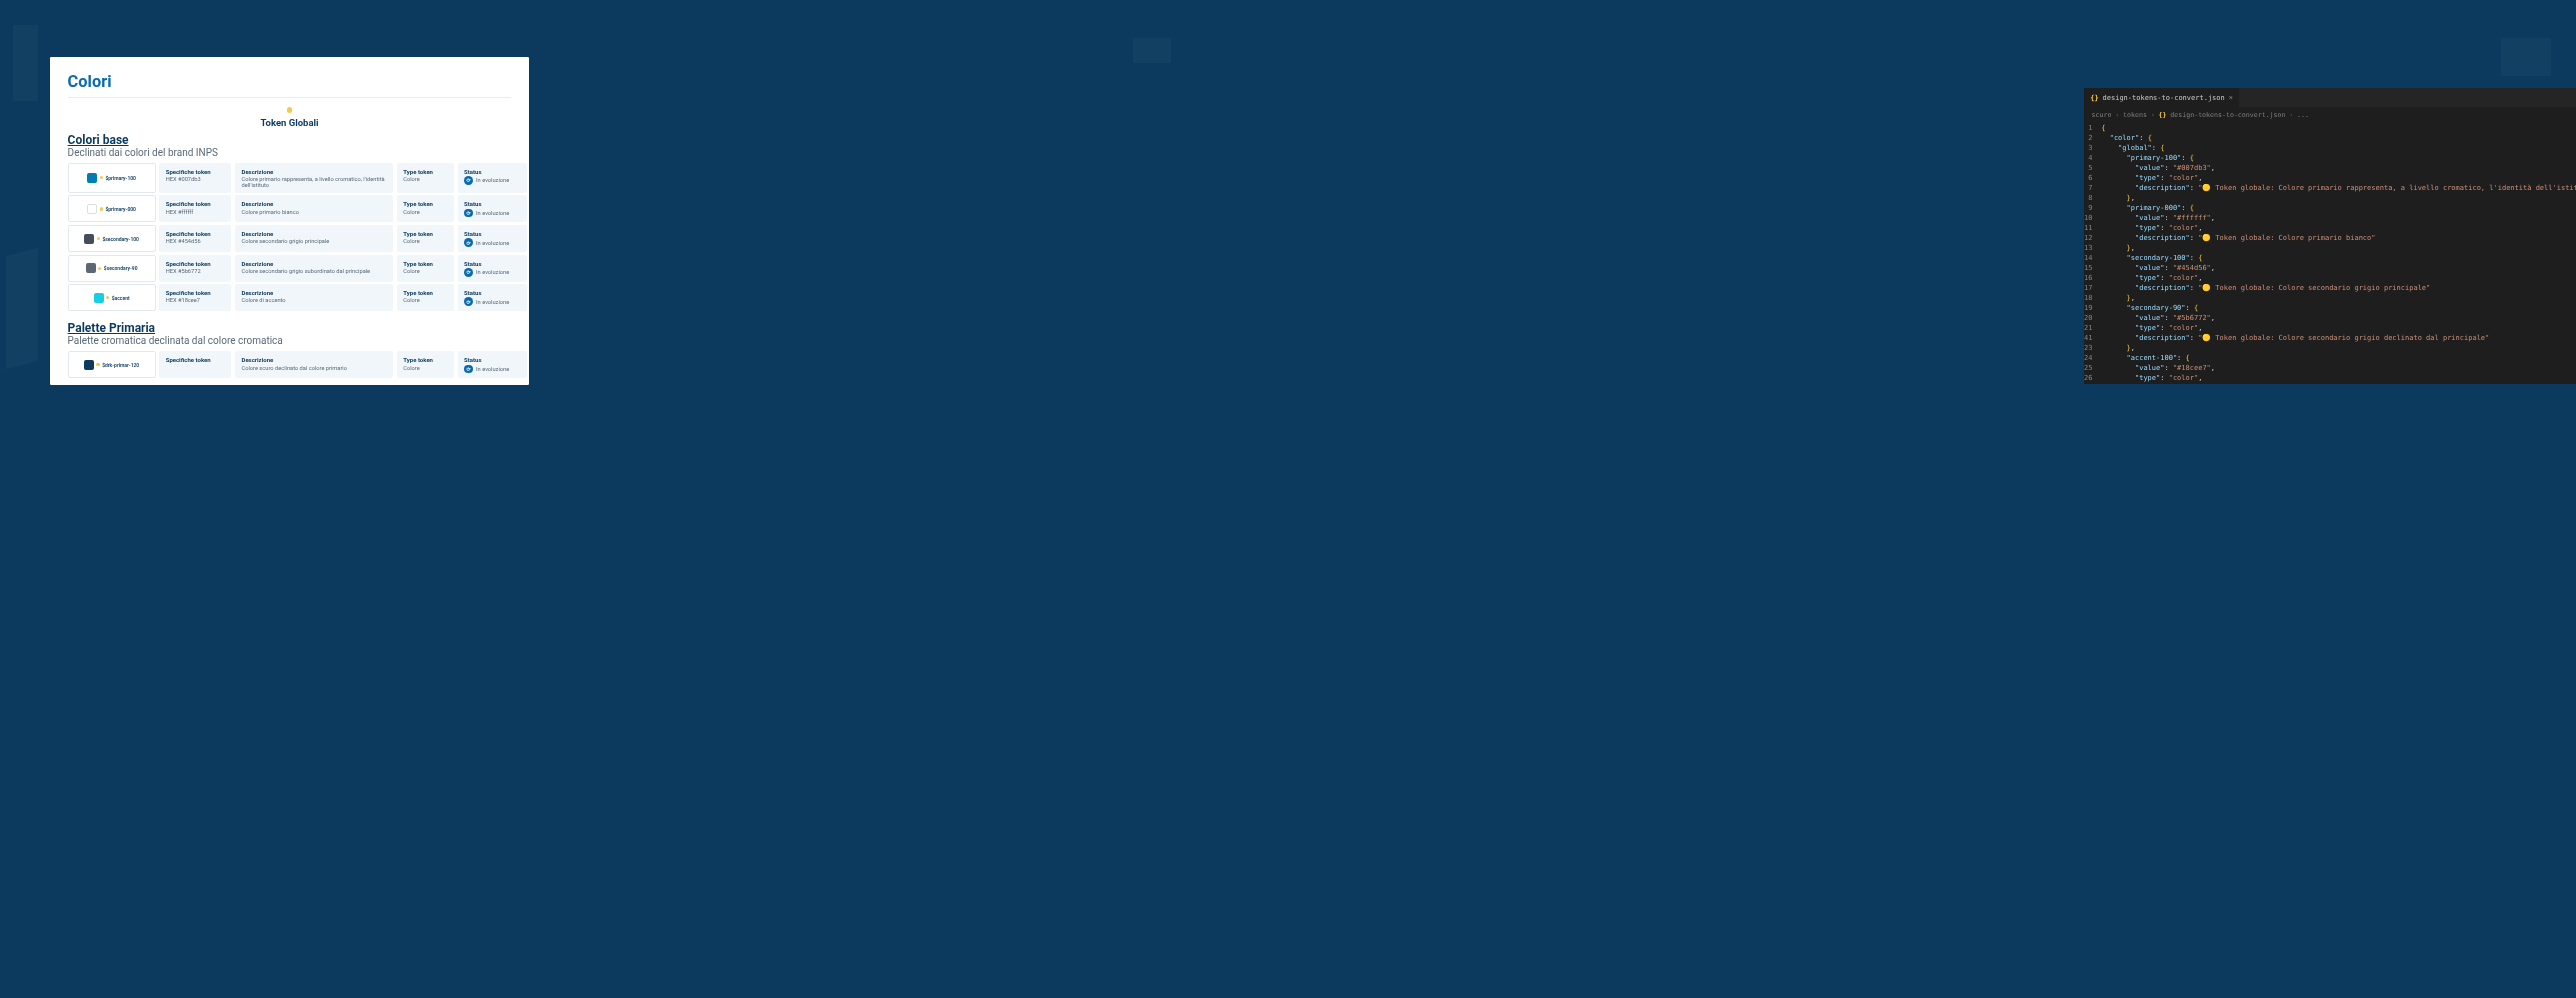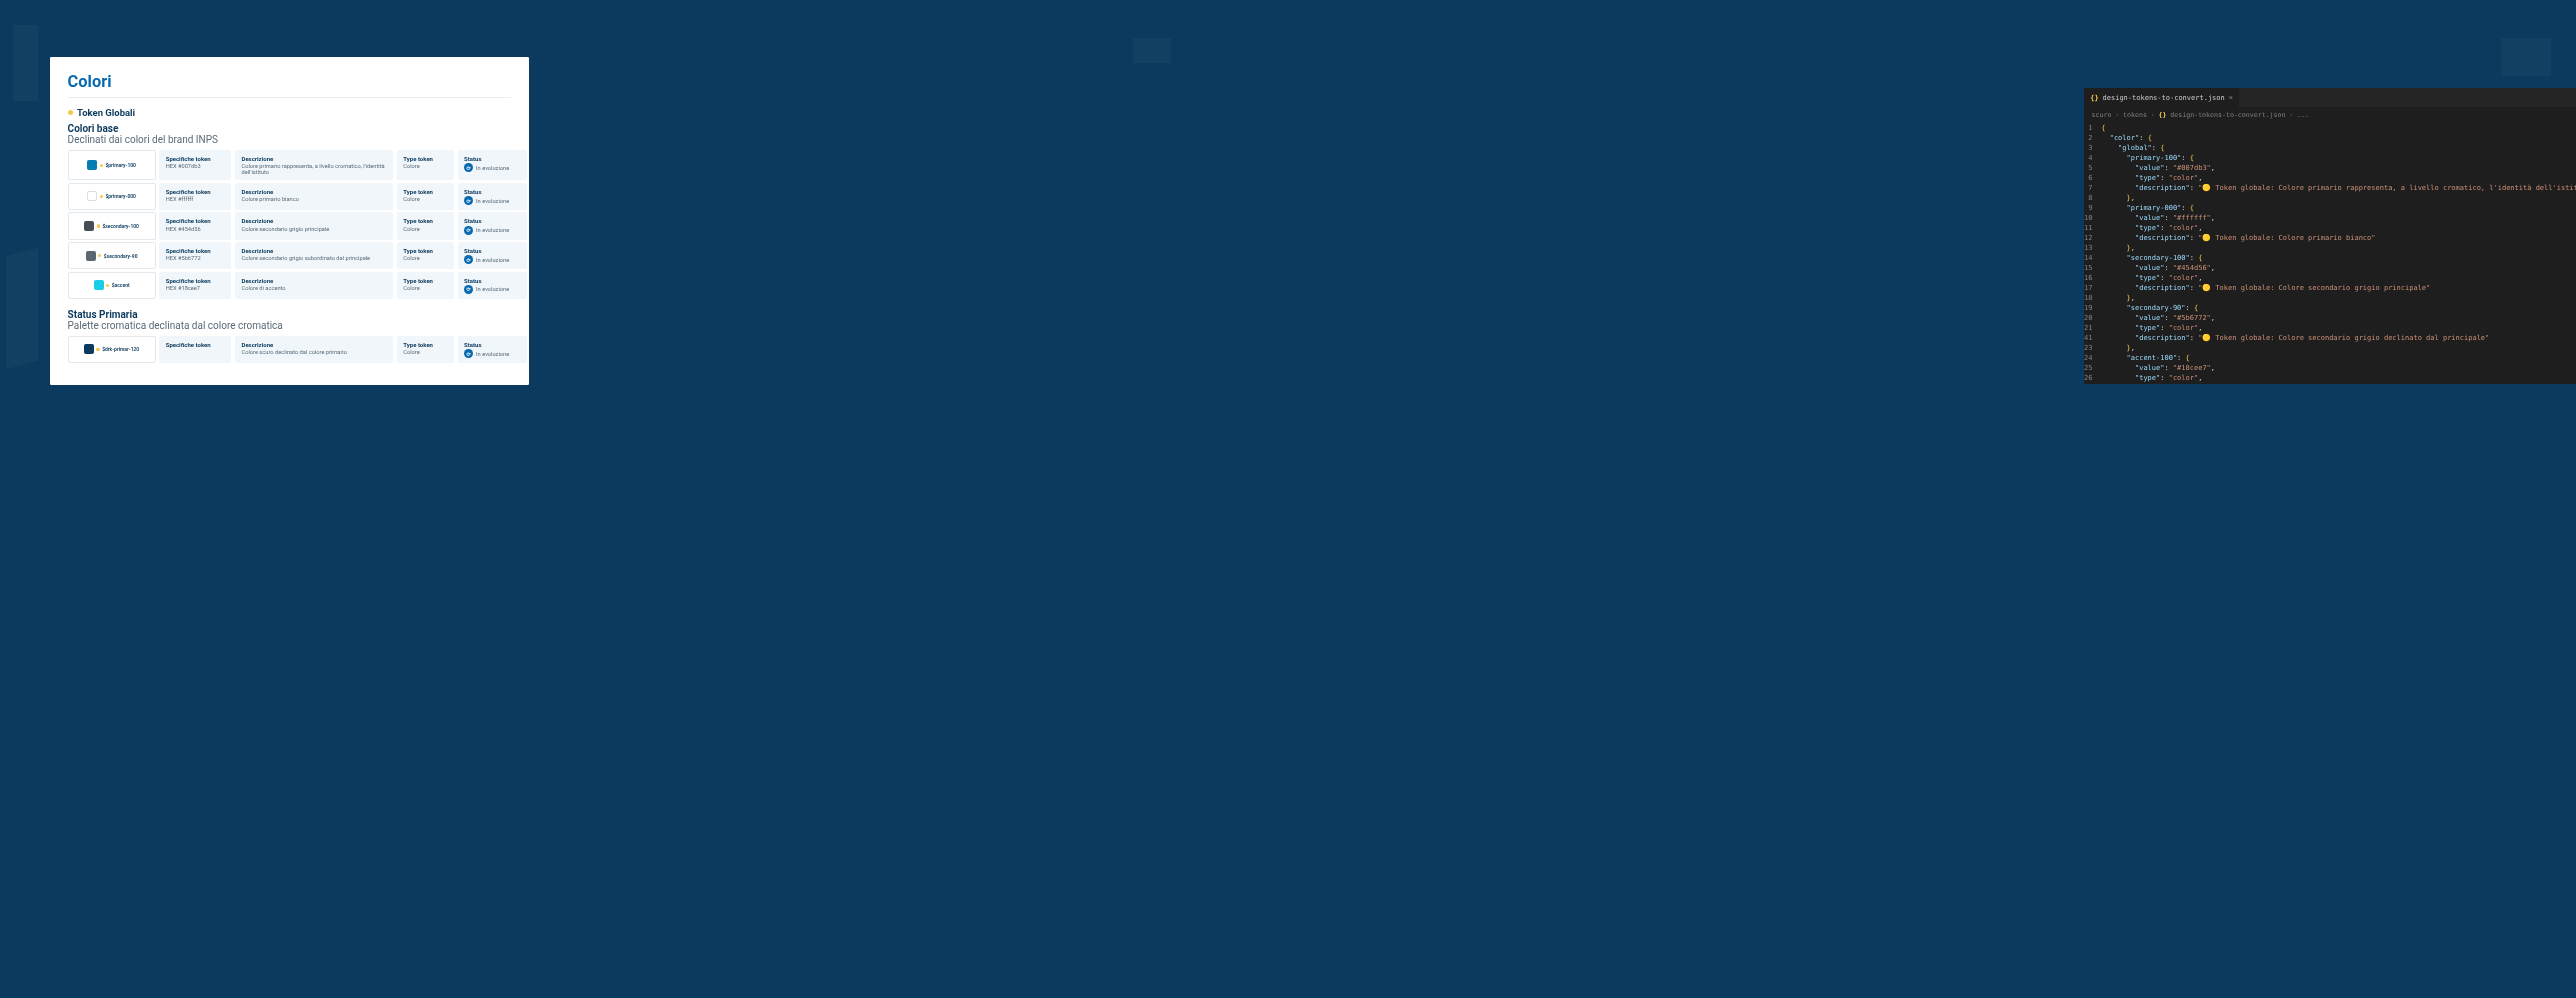--- a/index.html
+++ b/index.html
@@ -26,24 +26,24 @@
   left: 50px; top: 57px;
   width: 479px; height: 328px;
   background: #fff;
   border-radius: 1.3px;
   padding: 15px 17.6px 0 17.6px;
   overflow: hidden;
   z-index: 1;
 }
 .doc-title { color: #0a6ab0; font-size: 16.4px; font-weight: 700; }
 .doc-hr { border: none; border-top: 0.6px solid #e6eef2; margin: 6.3px 0 8.8px 0; }
-.section-head { display: flex; align-items: center; gap: 3.8px; font-size: 9.5px; font-weight: 700; color: #0b3a5e; margin-bottom: 5px; }
+.section-head { display: flex; align-items: center; gap: 3.8px; font-size: 9.5px; font-weight: 700; color: #0b3a5e; margin-bottom: 5px; flex-direction: column; }
 .dot { width: 5.7px; height: 5.7px; border-radius: 50%; display: inline-block; }
 .dot.y { background: #f7c948; }
-.sub-title { font-size: 10px; font-weight: 700; color: #0b3a5e; }
+.sub-title { font-size: 12px; font-weight: 700; color: #0b3a5e; text-decoration: underline; }
 .sub-desc { font-size: 10px; color: #5a6b78; margin-bottom: 5px; }
 
 .token-row {
   display: grid;
   grid-template-columns: 88px 72px 158px 57px 69px;
   gap: 3.8px;
   margin-bottom: 2.5px;
 }
 .card {
   background: #f0f6fa;
@@ -255,21 +255,21 @@
       <div class="card">
         <div class="lbl">Status</div>
         <div class="status-chip">
           <span class="chip-icon">⟳</span>
           <span class="val">In evoluzione</span>
         </div>
       </div>
         </div>
         <div style="height: 7.6px;"></div>
         <div>
-    <div class="sub-title">Status Primaria</div>
+    <div class="sub-title">Palette Primaria</div>
     <div class="sub-desc">Palette cromatica declinata dal colore cromatica</div>
         </div>
         <div class="token-row">
       <div class="swatch-card">
         <span class="swatch" style="background:#0b3a5e"></span>
         <span class="dot y"></span>
         <span class="swatch-lbl">$drk-primar-120</span>
       </div>
       <div class="card">
         <div class="lbl">Specifiche token</div>

